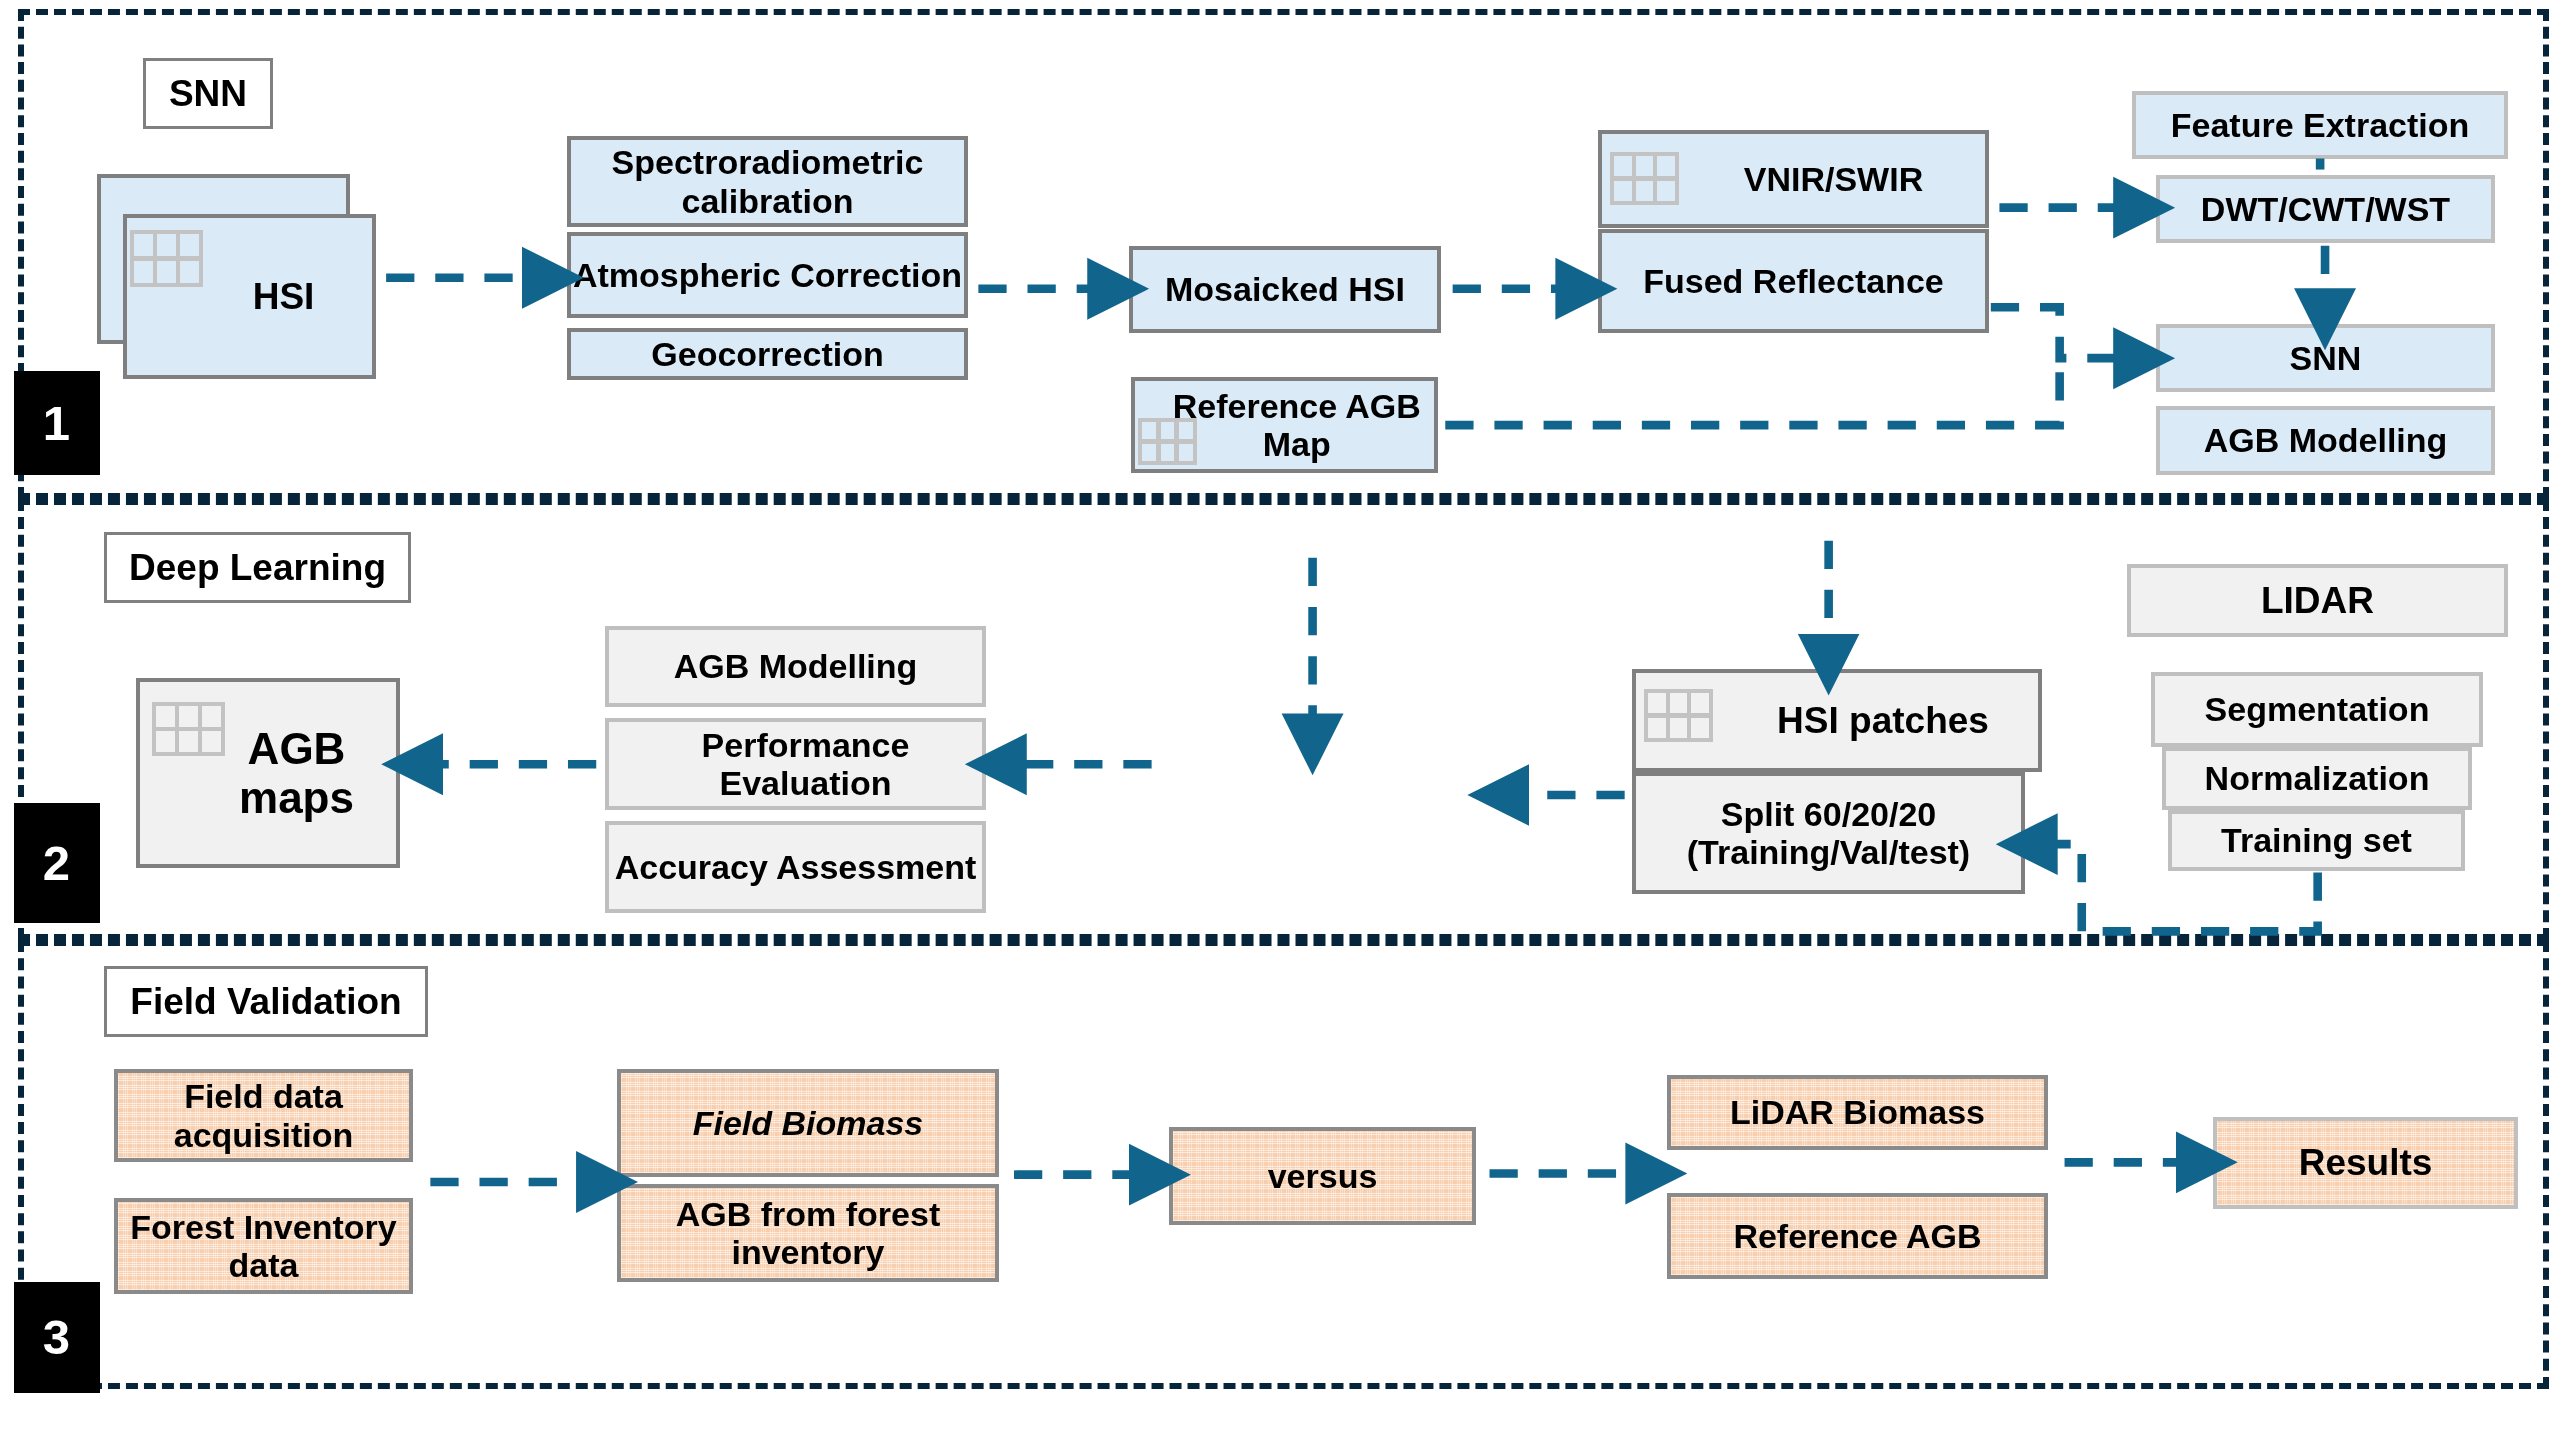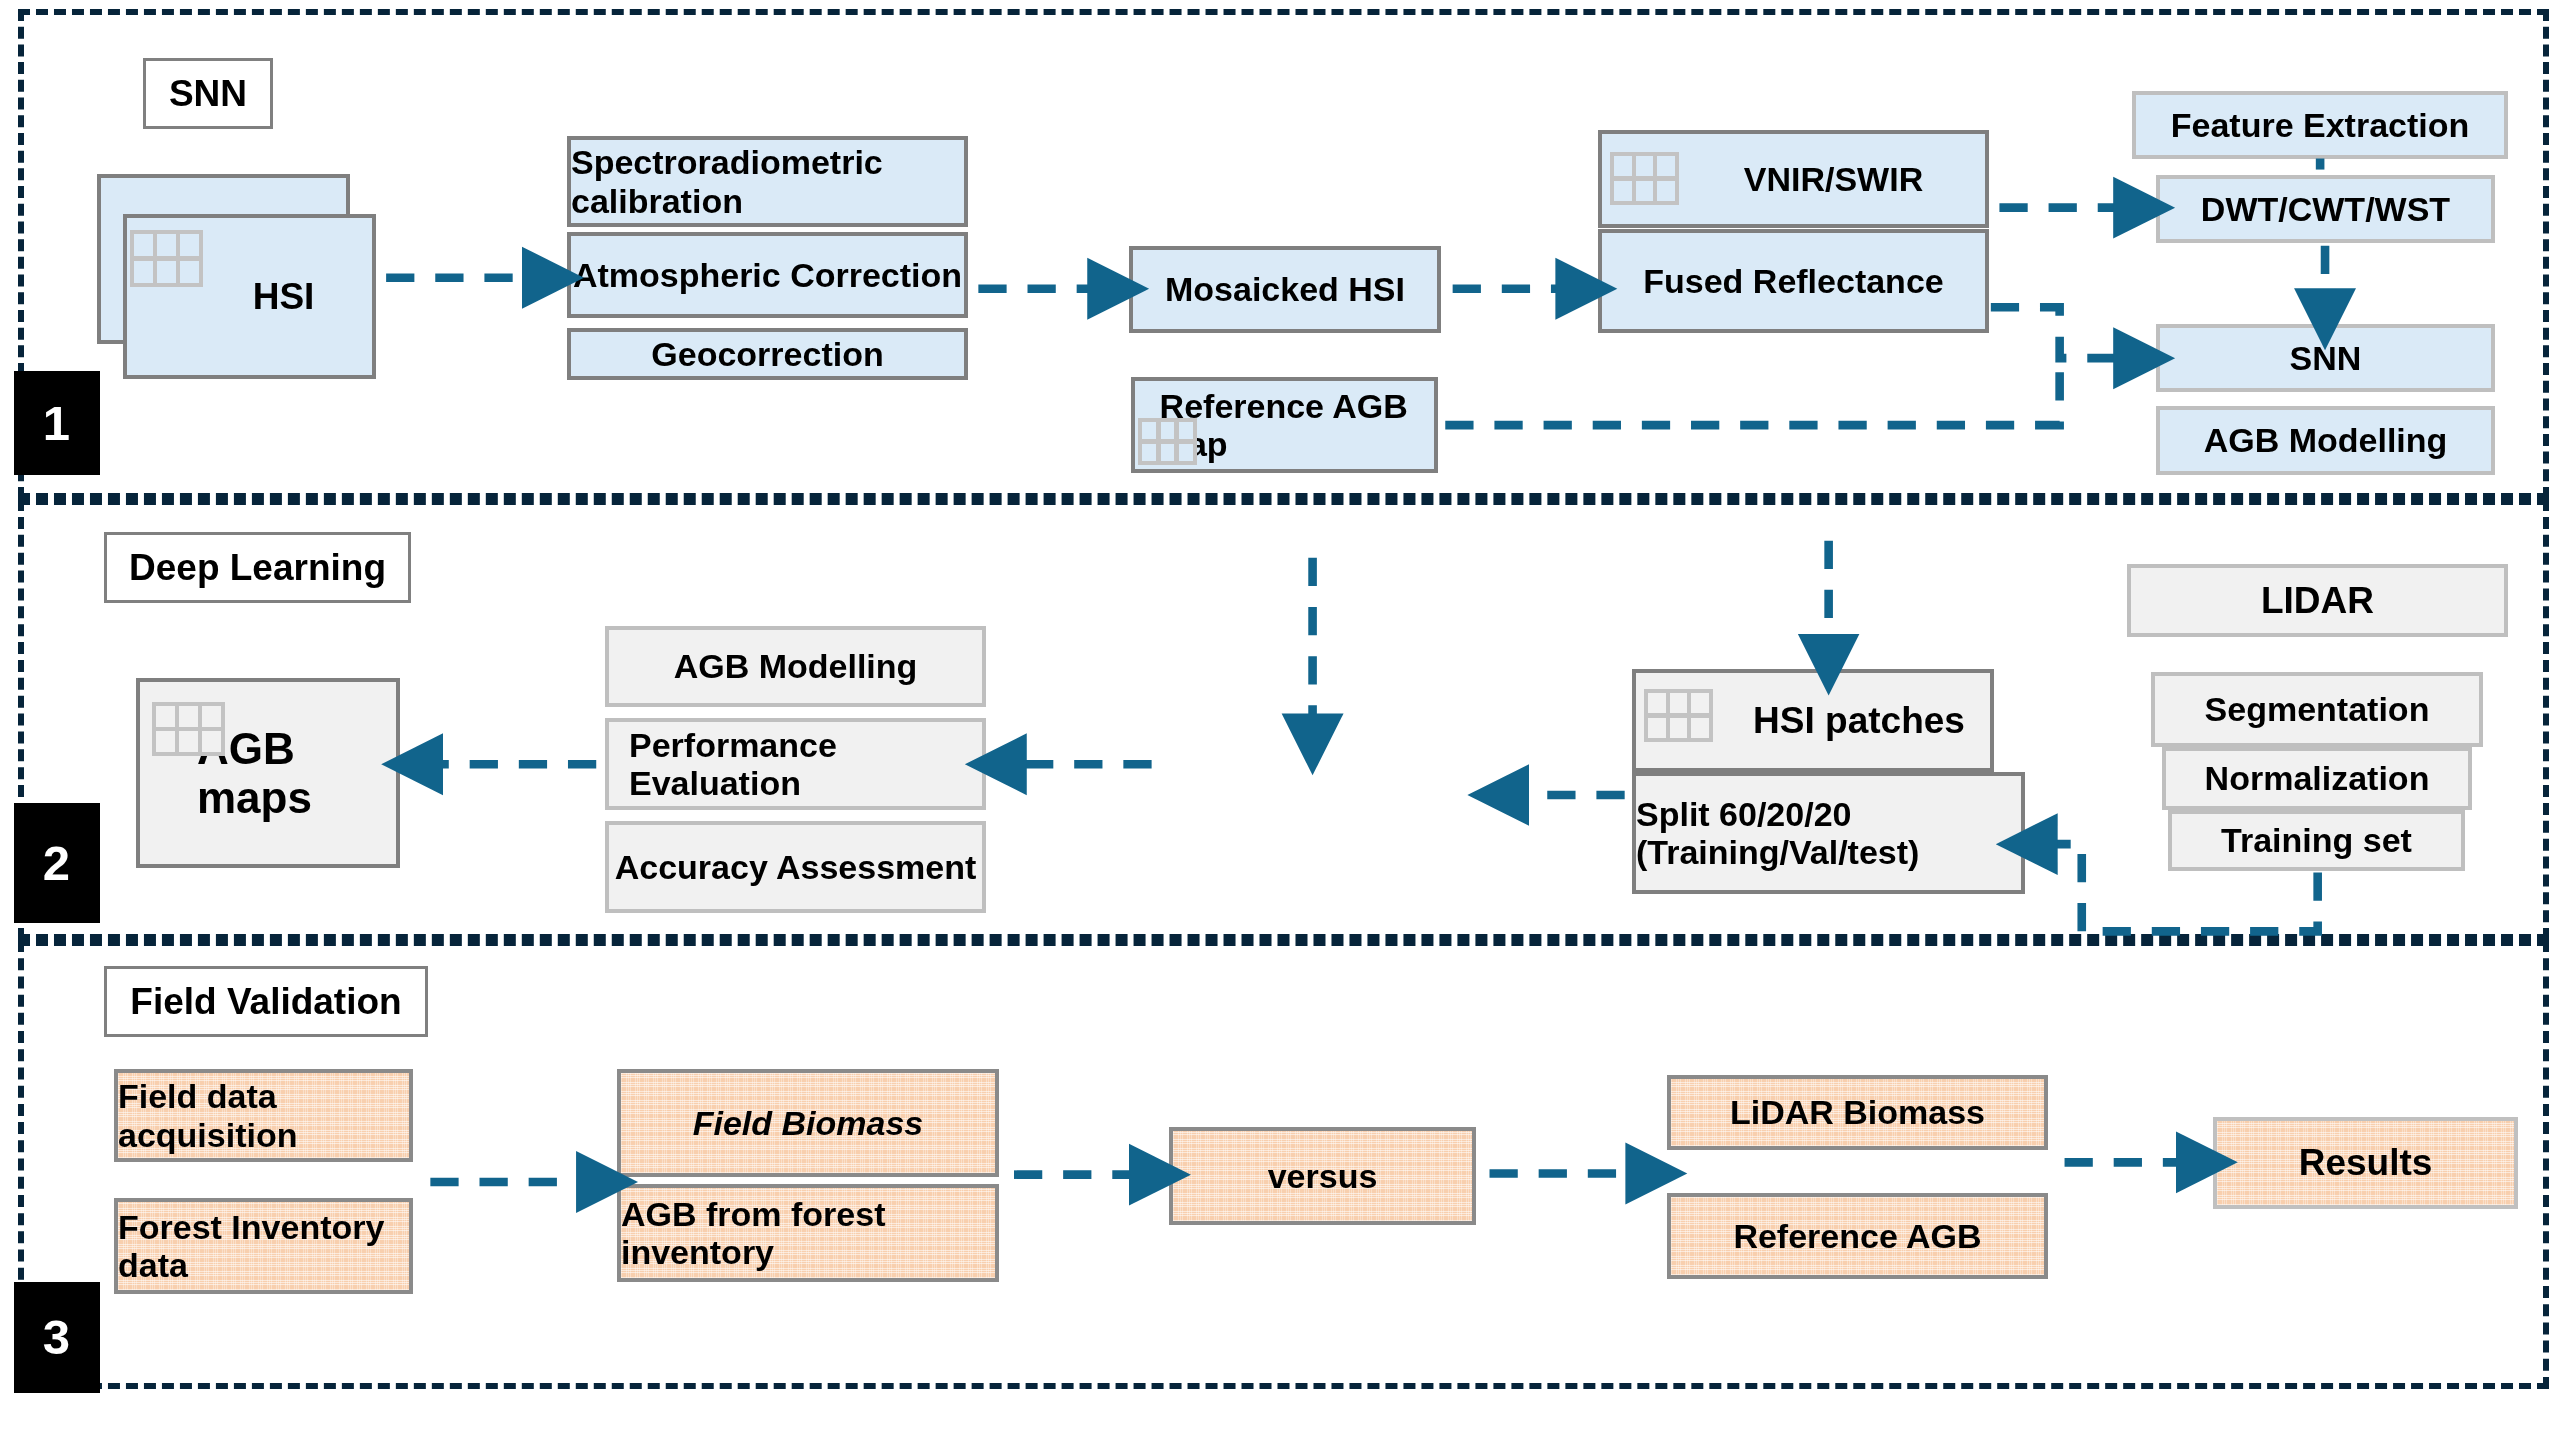--- a/index.html
+++ b/index.html
@@ -39,21 +39,21 @@
     color:#000000;
     z-index:25;
   }
   
   .node{
     position:absolute;
     box-sizing:border-box;
     display:flex;
     align-items:center;
     justify-content:center;
-    text-align:left;
+    text-align:center;
     font-weight:bold;
     color:#000000;
     line-height:1.12;
     z-index:20;
   }
   .blue{ background:#daeaf7; border:4.3px solid #7f7f7f; }
   .blue-light{ background:#daeaf7; border:4.3px solid #bfbfbf; }
   .gray{ background:#f1f1f1; border:4.3px solid #7f7f7f; }
   .gray-light{ background:#f1f1f1; border:4.3px solid #bfbfbf; }
   .peach{
@@ -168,21 +168,21 @@
       <i></i>
       <i></i>
       <i></i>
   </div>
 
   <div class="node gray-light t56" style="left:605px;top:626px;width:381px;height:81px;">AGB Modelling</div>
   <div class="node gray-light t56" style="left:605px;top:718px;width:381px;height:92px;padding-left:20px;">Performance Evaluation</div>
   <div class="node gray-light t56" style="left:605px;top:821px;width:381px;height:92px;">Accuracy Assessment</div>
 
 
-  <div class="node gray t60" style="left:1632px;top:669px;width:362px;height:103px;padding-left:92px;">HSI patches</div>
+  <div class="node gray t60" style="left:1632px;top:669px;width:410px;height:103px;padding-left:92px;">HSI patches</div>
   <div class="grid-icon on-gray" style="left:1644px;top:689px;width:69px;height:53px;">
     <i></i>
       <i></i>
       <i></i>
       <i></i>
       <i></i>
       <i></i>
   </div>
   <div class="node gray t56" style="left:1632px;top:772px;width:393px;height:122px;">Split 60/20/20 (Training/Val/test)</div>
 

